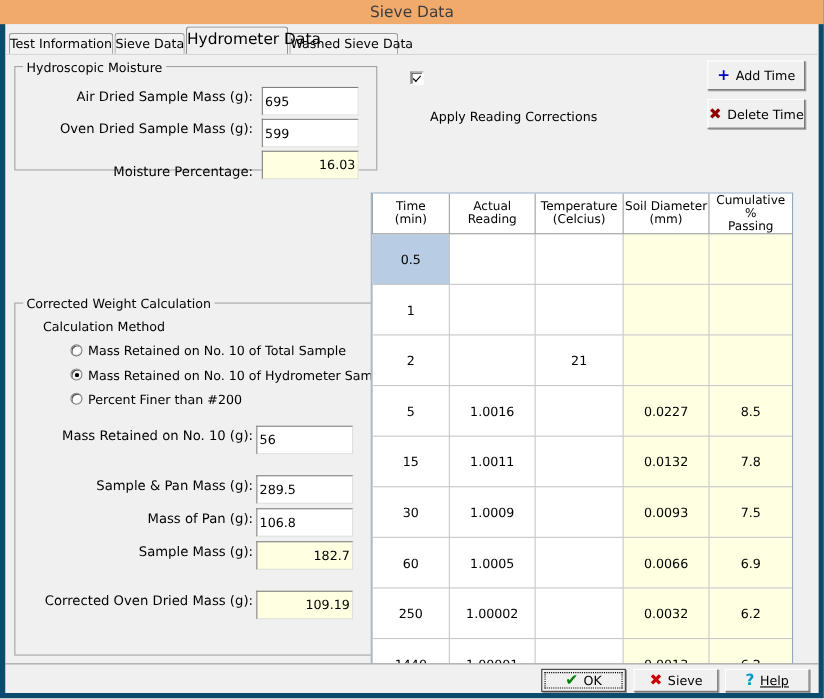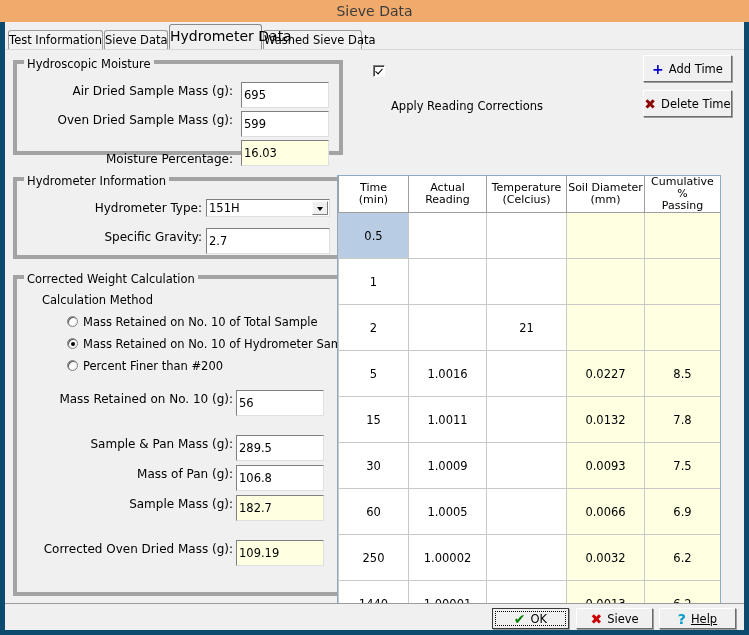--- a/index.html
+++ b/index.html
@@ -83,21 +83,21 @@
     left: 0; top: 27px;
     width: 739px; height: 554px;
     background: #f0f0f0;
     border-top: 1px solid #d7d7d7;
     box-sizing: border-box;
   }
   
   .groupbox {
     position: absolute;
     box-sizing: border-box;
-    border: 4px solid #a3a3a3;
+    border: 1px solid #a3a3a3;
     background: transparent;
   }
   .groupbox > .gb-title {
     position: absolute;
     top: -7px;
     left: 7px;
     background: #f0f0f0;
     padding: 0 3px;
     font-size: 11.5px;
     color: #000;
@@ -121,20 +121,21 @@
     border-color: #7f7f7f #dfdfdf #dfdfdf #7f7f7f;
     font-family: "DejaVu Sans", sans-serif;
     font-size: 11.5px;
     color: #000;
     padding: 12px 2px;
     line-height: 16px;
     outline: none;
   }
   .finput.readonly {
     background: #ffffe1;
+    text-align: right;
   }
   
   .fcombo {
     position: absolute;
     box-sizing: border-box;
     height: 18px;
     background: #ffffff;
     border: 1px solid;
     border-color: #7f7f7f #dfdfdf #dfdfdf #7f7f7f;
     font-size: 11.5px;
@@ -354,32 +355,20 @@
         <span class="flabel" style="left:10px; top:19px; width:206px;">Air Dried Sample Mass (g):</span>
         <input class="finput" style="left: 224px; top: 18px; width: 88px;" type="text" value="695">
 
         <span class="flabel" style="left:10px; top:48px; width:206px;">Oven Dried Sample Mass (g):</span>
         <input class="finput" style="left: 224px; top: 47px; width: 88px;" type="text" value="599">
 
         <span class="flabel" style="left:10px; top:87px; width:206px;">Moisture Percentage:</span>
         <input class="finput readonly" style="left: 224px; top: 76px; width: 88px;" type="text" readonly="" value="16.03">
       </div>
 
-      <div class="groupbox" style="left:8px; top:127px; width:330px; height:82px;">
-        <span class="gb-title">Hydrometer Information</span>
-
-        <span class="flabel" style="left:10px; top:19px; width:175px;">Hydrometer Type:</span>
-        <div class="fcombo" style="left:189px; top:18px; width:124px;">
-          <span>151H</span>
-          <span class="combo-arrow"></span>
-        </div>
-
-        <span class="flabel" style="left:10px; top:48px; width:175px;">Specific Gravity:</span>
-        <input class="finput" style="left: 189px; top: 47px; width: 124px;" type="text" value="2.7">
-      </div>
 
       <div class="groupbox" style="left:8px; top:225px; width:330px; height:321px;">
         <span class="gb-title">Corrected Weight Calculation</span>
 
         <span class="sub-head" style="left:25px; top:14px;">Calculation Method</span>
 
         <div class="radio-row" style="left:50px; top:35px; width:270px;">
           <span class="radio-mark"></span>
           <span class="radio-label">Mass Retained on No. 10 of Total Sample</span>
         </div>

